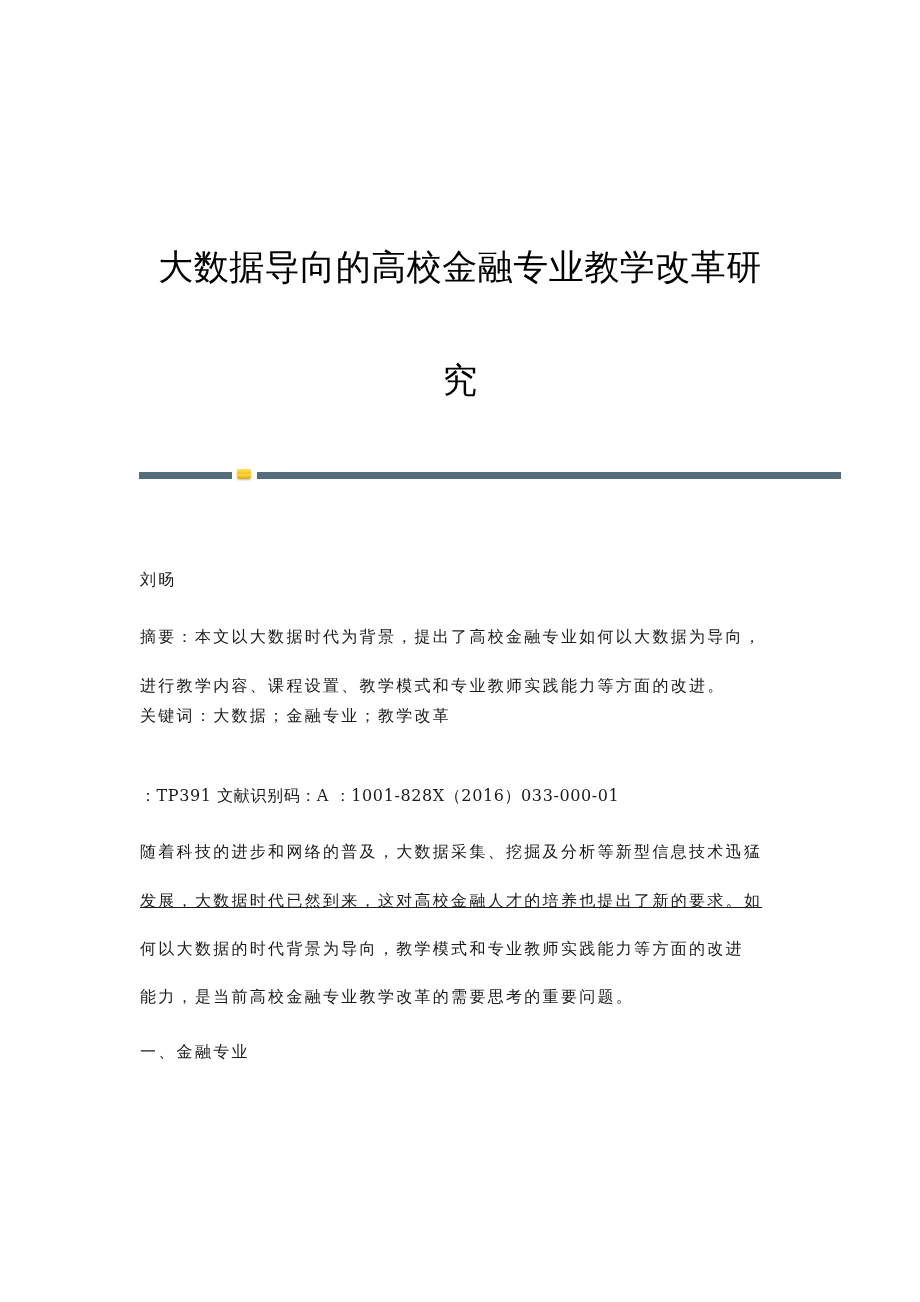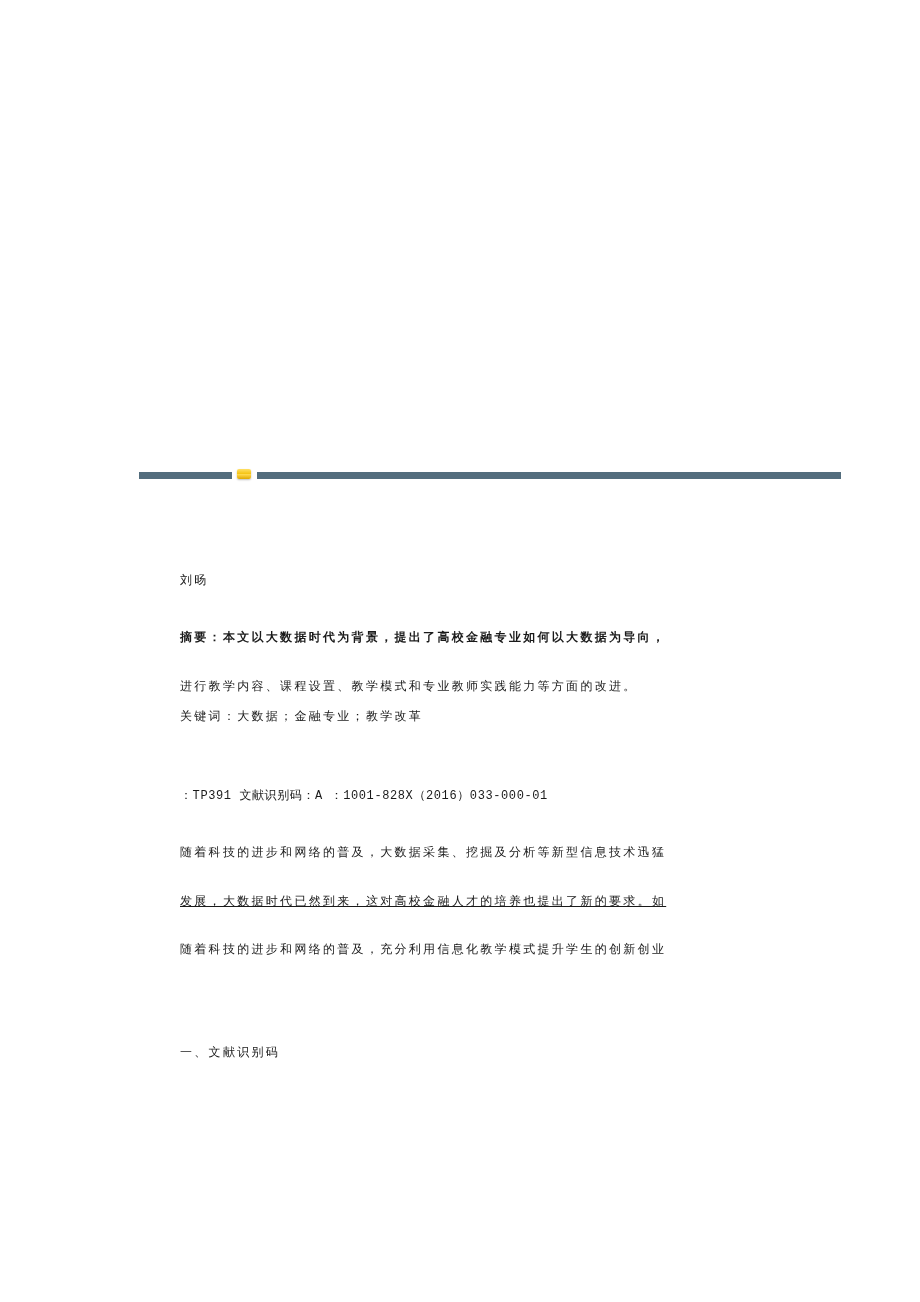--- a/index.html
+++ b/index.html
@@ -67,51 +67,55 @@
       top: 1px;
       width: 14px;
       height: 10px;
       border-radius: 2px;
       background: linear-gradient(180deg, #ffe066 0%, #f5c518 45%, #ffd84a 55%, #e0a800 100%);
       box-shadow: 0 1px 2px rgba(0,0,0,0.25);
     }
     .text {
       position: absolute;
       left: 140px;
-      font-size: 12px;
+      font-size: 16px;
       line-height: 20px;
       letter-spacing: 2.3px;
       white-space: nowrap;
       color: #1a1a1a;
-      margin-left: 40px;
     }
     .mono {
       letter-spacing: 0.6px;
     }
   </style>
 </head>
 <body>
 
 <div class="page">
 
+  <h1 class="title">
+    <span class="title-line">大数据导向的高校金融专业教学改革研</span>
+    <span class="title-line">究</span>
+  </h1>
 
   <div class="divider">
     <div class="bar-left"></div>
     <div class="gold"></div>
     <div class="bar-right"></div>
   </div>
 
   <div class="text" style="top:570px;">刘旸</div>
 
-  <div class="text" style="top:627px;font-weight:bold;">摘要：本文以大数据时代为背景，提出了高校金融专业如何以大数据为导向，</div>
+  <div class="text" style="top:627px;">摘要：本文以大数据时代为背景，提出了高校金融专业如何以大数据为导向，</div>
   <div class="text" style="top:676px;font-family:Liberation Serif, serif;">进行教学内容、课程设置、教学模式和专业教师实践能力等方面的改进。</div>
 
   <div class="text" style="top:706px;">关键词：大数据；金融专业；教学改革</div>
 
-  <div class="text mono" style="top:786px;font-family:Liberation Mono, monospace;">：TP391 文献识别码：A ：1001-828X（2016）033-000-01</div>
+  <div class="text mono" style="top:786px;">：TP391 文献识别码：A ：1001-828X（2016）033-000-01</div>
 
   <div class="text" style="top:842px;">随着科技的进步和网络的普及，大数据采集、挖掘及分析等新型信息技术迅猛</div>
   <div class="text" style="top:891px;text-decoration:underline;">发展，大数据时代已然到来，这对高校金融人才的培养也提出了新的要求。如</div>
-  <div class="text" style="top:939px;">随着科技的进步和网络的普及，充分利用信息化教学模式提升学生的创新创业</div>
+  <div class="text" style="top:939px;">何以大数据的时代背景为导向，教学模式和专业教师实践能力等方面的改进</div>
+  <div class="text" style="top:987px;">能力，是当前高校金融专业教学改革的需要思考的重要问题。</div>
 
-  <div class="text" style="top:1042px;">一、文献识别码</div>
+  <div class="text" style="top:1042px;">一、金融专业</div>
 
 </div>
 
 </body></html>

